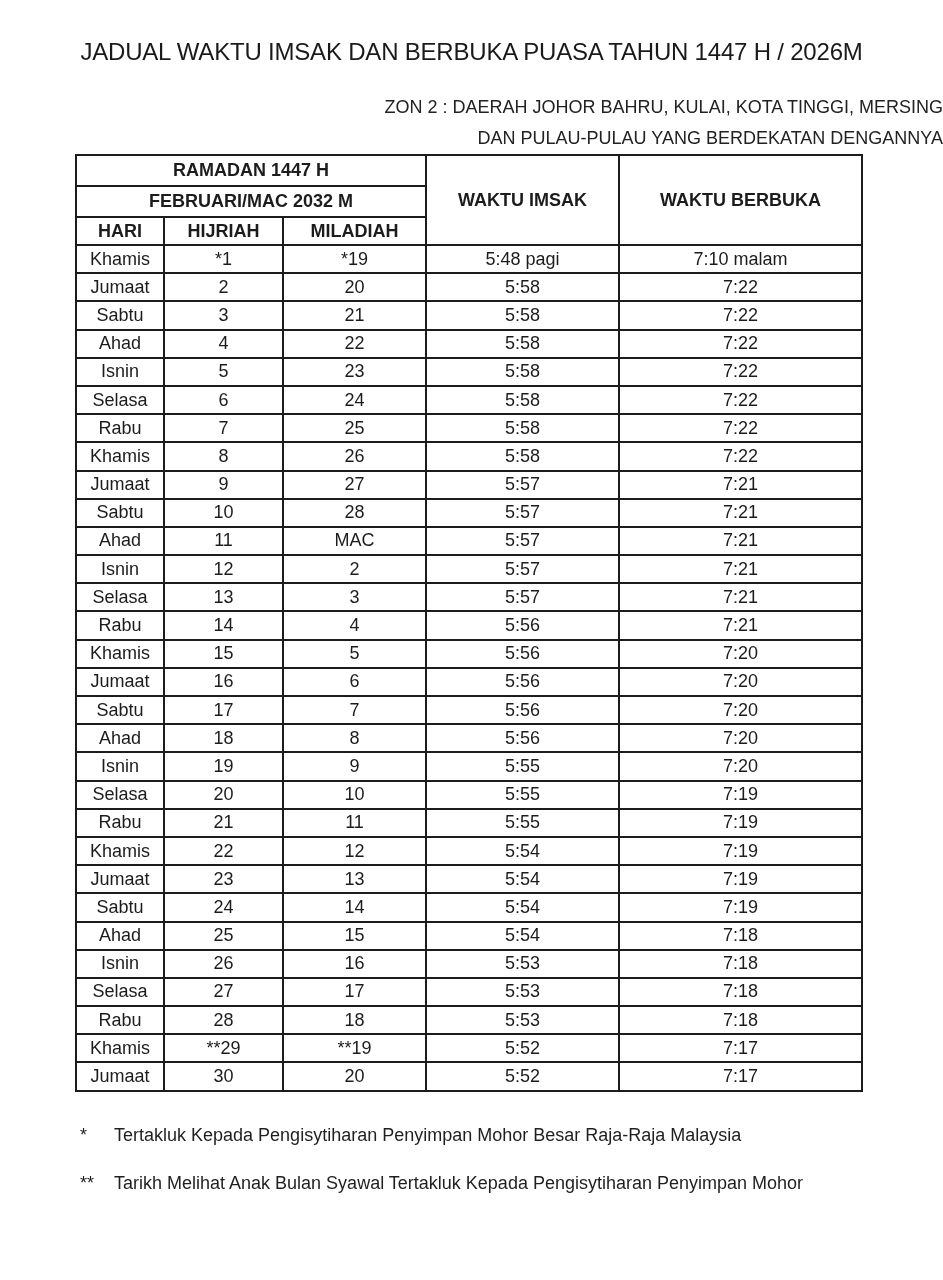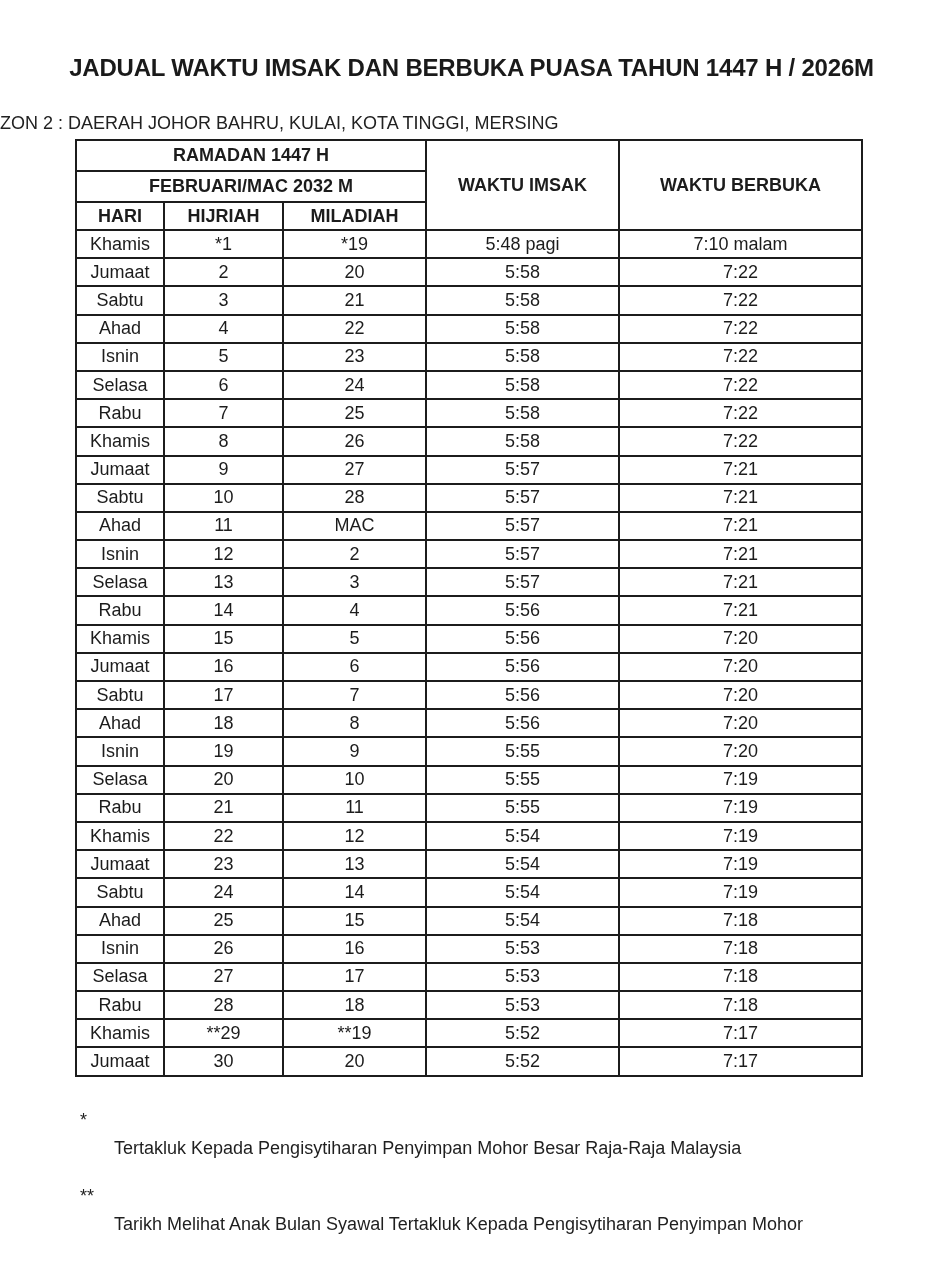--- a/index.html
+++ b/index.html
@@ -10,31 +10,31 @@
   .page {
     position: relative;
     width: 943px;
     height: 1280px;
     background: #ffffff;
     color: #1c1c1c;
     font-family: "Liberation Sans", sans-serif;
     overflow: hidden;
   }
   .title {
-    padding-top: 50px;
+    padding-top: 34px;
     text-align: center;
-    font-weight: 700;
+    font-weight: 400;
     font-size: 24px;
     line-height: 36px;
     letter-spacing: -0.2px;
     color: #1a1a1a;
   }
   .zone {
     margin-top: 22px;
-    text-align: left;
+    text-align: right;
     font-size: 18px;
     line-height: 31px;
     color: #222222;
   }
   table.schedule {
     border-collapse: collapse;
     table-layout: fixed;
     margin-left: 75px;
     width: 786px;
   }
@@ -66,34 +66,34 @@
     align-items: flex-start;
     margin-bottom: 27px;
   }
   .footnote .marker {
     width: 34px;
     flex: 0 0 34px;
     font-weight: 400;
   }
   .footnote .ftext {
     flex: 1;
-    margin-top: 28px;
   }
 </style>
 </head>
 <body>
 
 <div class="page">
 
   <div class="title">
     <div>JADUAL WAKTU IMSAK DAN BERBUKA PUASA TAHUN 1447 H / 2026M</div>
   </div>
 
   <div class="zone">
     <div>ZON 2 : DAERAH JOHOR BAHRU, KULAI, KOTA TINGGI, MERSING</div>
+    <div>DAN PULAU-PULAU YANG BERDEKATAN DENGANNYA</div>
   </div>
 
   <table class="schedule">
     <colgroup>
       <col style="width:88px">
       <col style="width:119px">
       <col style="width:143px">
       <col style="width:193px">
       <col style="width:243px">
     </colgroup>

